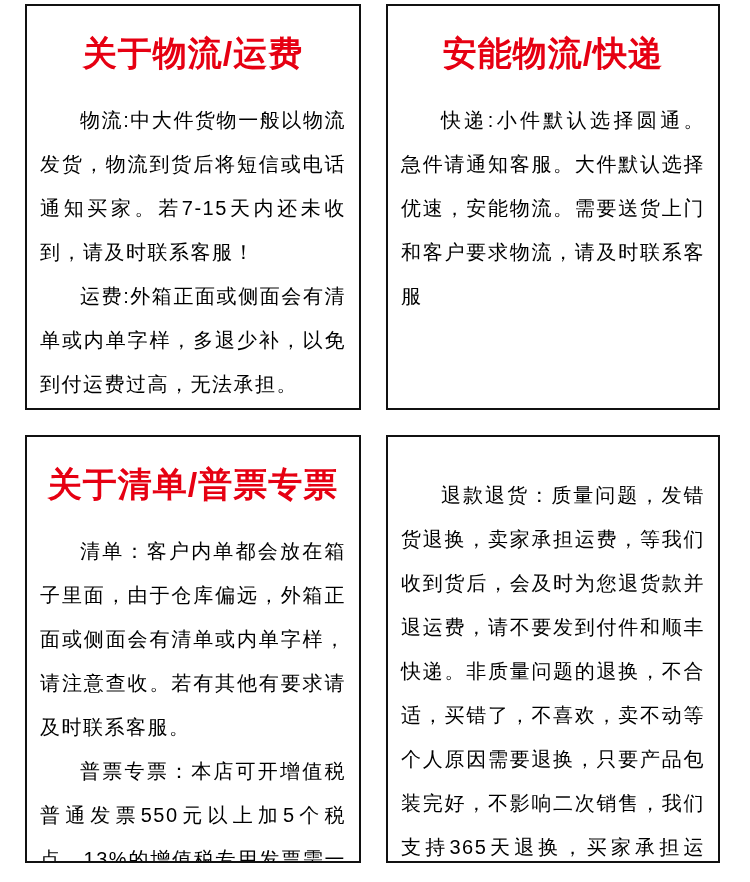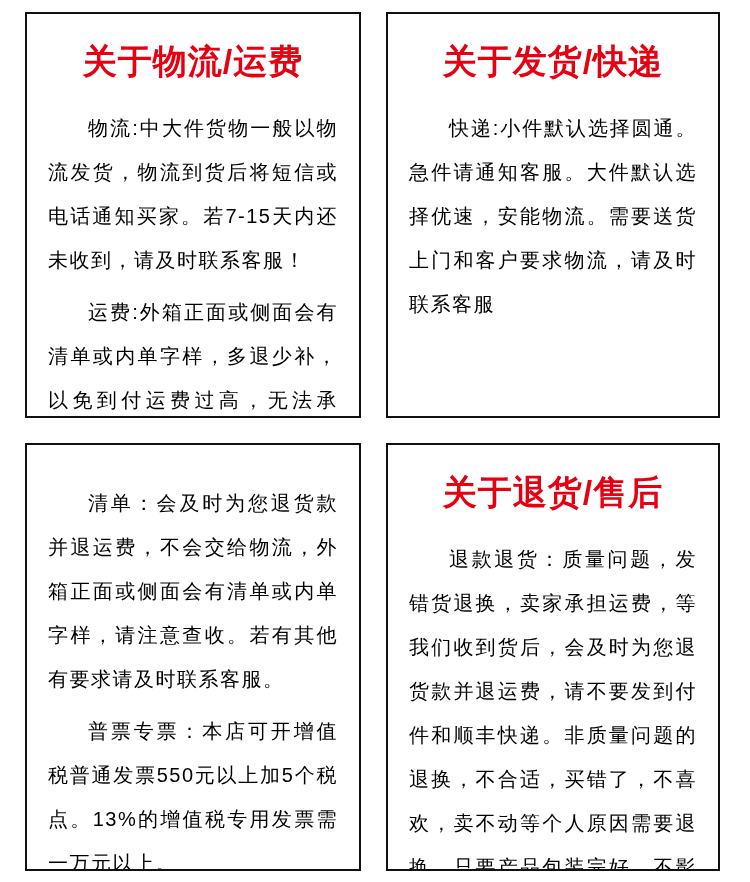--- a/index.html
+++ b/index.html
@@ -13,21 +13,21 @@
     height:882px;
     background:#ffffff;
     font-family:"Liberation Sans","DejaVu Sans",sans-serif;
     color:var(--ink);
     overflow:hidden;
   }
   .grid{
     box-sizing:border-box;
     width:720px;
     height:882px;
-    padding:12px 25px 10px 25px;
+    padding:4px 25px 10px 25px;
     display:grid;
     grid-template-columns:336px 334px;
     grid-template-rows:406px 428px;
     column-gap:30px;
     row-gap:26px;
     gap:25px;
   }
   .card{
     box-sizing:border-box;
     background:#ffffff;
@@ -42,21 +42,21 @@
     line-height:42px;
     font-weight:700;
     color:var(--accent);
     letter-spacing:1px;
     white-space:nowrap;
   }
   .card-body{
     margin-top:24px;
   }
   .card-body p{
-    margin:8px;
+    margin:0;
     font-size:20px;
     line-height:44px;
     letter-spacing:1.5px;
     text-align:justify;
     text-justify:inter-character;
     text-indent:2em;
     color:var(--ink);
   }
 </style>
 </head>
@@ -66,34 +66,34 @@
 
   <section class="card">
     <h2 class="card-title">关于物流/运费</h2>
     <div class="card-body">
       <p>物流:中大件货物一般以物流发货，物流到货后将短信或电话通知买家。若7-15天内还未收到，请及时联系客服！</p>
       <p>运费:外箱正面或侧面会有清单或内单字样，多退少补，以免到付运费过高，无法承担。</p>
     </div>
   </section>
 
   <section class="card">
-    <h2 class="card-title">关于发货/快递</h2>
+    <h2 class="card-title">安能物流/快递</h2>
     <div class="card-body">
       <p>快递:小件默认选择圆通。急件请通知客服。大件默认选择优速，安能物流。需要送货上门和客户要求物流，请及时联系客服</p>
     </div>
   </section>
 
   <section class="card">
+    <h2 class="card-title">关于清单/普票专票</h2>
     <div class="card-body">
-      <p>清单：会及时为您退货款并退运费，不会交给物流，外箱正面或侧面会有清单或内单字样，请注意查收。若有其他有要求请及时联系客服。</p>
+      <p>清单：客户内单都会放在箱子里面，由于仓库偏远，外箱正面或侧面会有清单或内单字样，请注意查收。若有其他有要求请及时联系客服。</p>
       <p>普票专票：本店可开增值税普通发票550元以上加5个税点。13%的增值税专用发票需一万元以上。</p>
     </div>
   </section>
 
   <section class="card">
-    <h2 class="card-title">关于退货/售后</h2>
     <div class="card-body">
       <p>退款退货：质量问题，发错货退换，卖家承担运费，等我们收到货后，会及时为您退货款并退运费，请不要发到付件和顺丰快递。非质量问题的退换，不合适，买错了，不喜欢，卖不动等个人原因需要退换，只要产品包装完好，不影响二次销售，我们支持365天退换，买家承担运费。</p>
 
     </div>
   </section>
 
 </div>
 
 </body></html>

